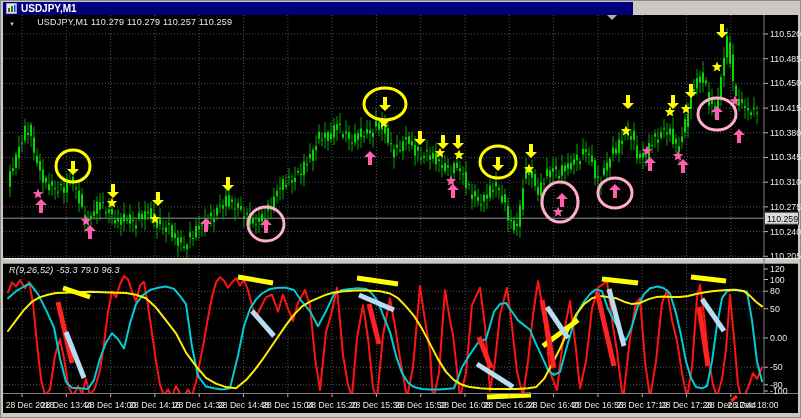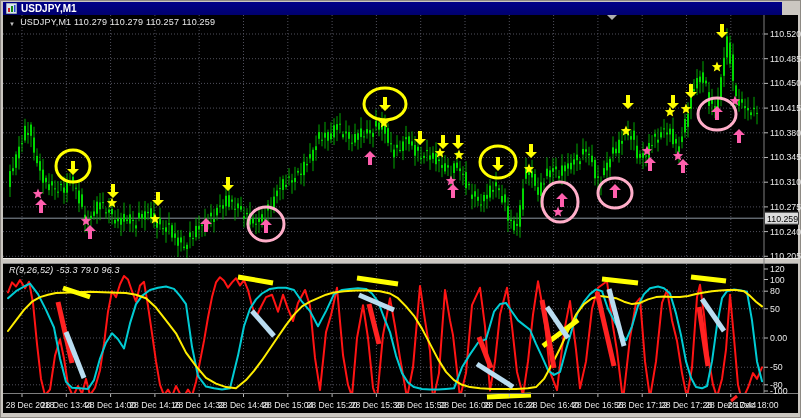--- a/index.html
+++ b/index.html
@@ -1,25 +1,25 @@
 <!DOCTYPE html>
 <html><head>
 <meta charset="utf-8">
 <style>
   html,body{margin:0;padding:0;background:#555;}
   .stage{position:relative;width:801px;height:418px;background:#cbc7c1;
          font-family:"Liberation Sans",sans-serif;overflow:hidden;}
   .stage svg.canvas{position:absolute;left:0;top:0;}
-  .titlebar{position:absolute;top:2px;left:3px;width:779px;height:13px;
+  .titlebar{position:absolute;top:2px;left:3px;width:630px;height:13px;
             background:linear-gradient(180deg,#000089,#00006e);color:#fff;
             font-size:10px;font-weight:bold;display:flex;align-items:center;
             gap:4px;padding-left:3px;box-sizing:border-box;}
   .ticon{display:inline-flex;width:11px;height:11px;}
   .quote{position:absolute;top:17px;left:9px;color:#eaeaea;font-size:9px;
-         display:flex;gap:5px;align-items:flex-end;letter-spacing:.2px;}
+         display:flex;gap:22px;align-items:flex-end;letter-spacing:.2px;}
   .tri{font-size:6px;color:#c0c0c0;line-height:1;}
   .indlabel{position:absolute;top:265px;left:9px;color:#eaeaea;font-size:9px;letter-spacing:.2px;font-style:italic;}
   text{font-family:"Liberation Sans",sans-serif;}
 </style>
 </head>
 <body>
 
 <div class="stage">
 
   <svg class="canvas" width="801" height="418" viewBox="0 0 801 418">

